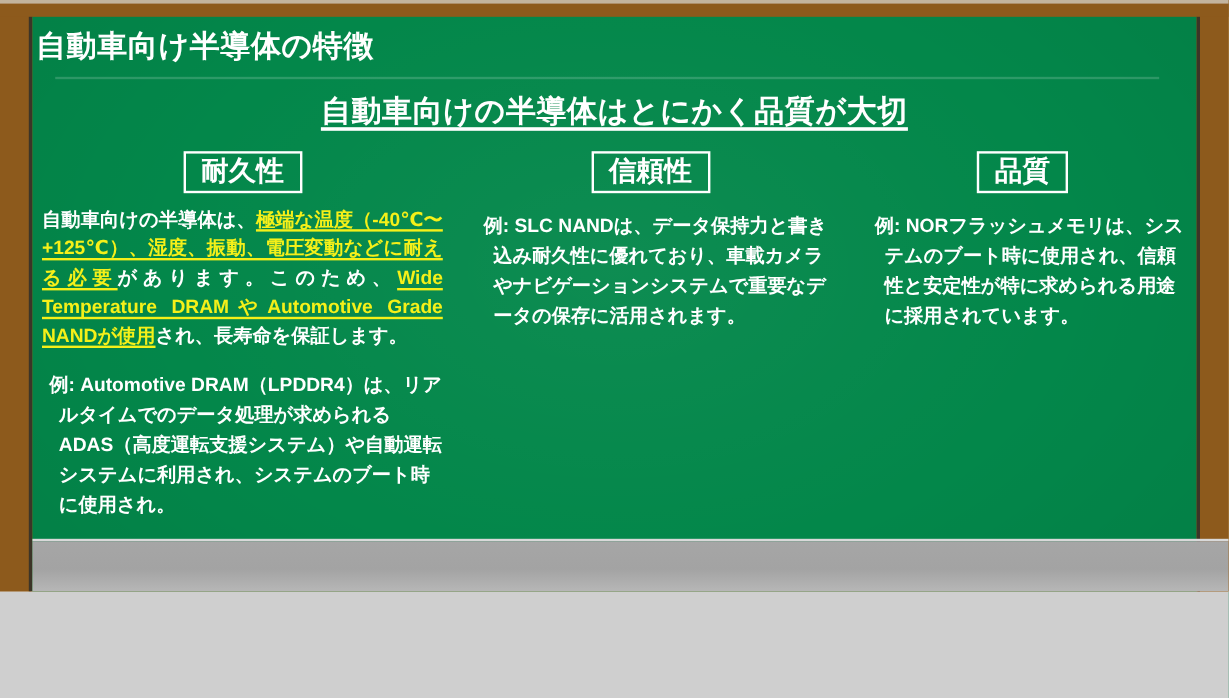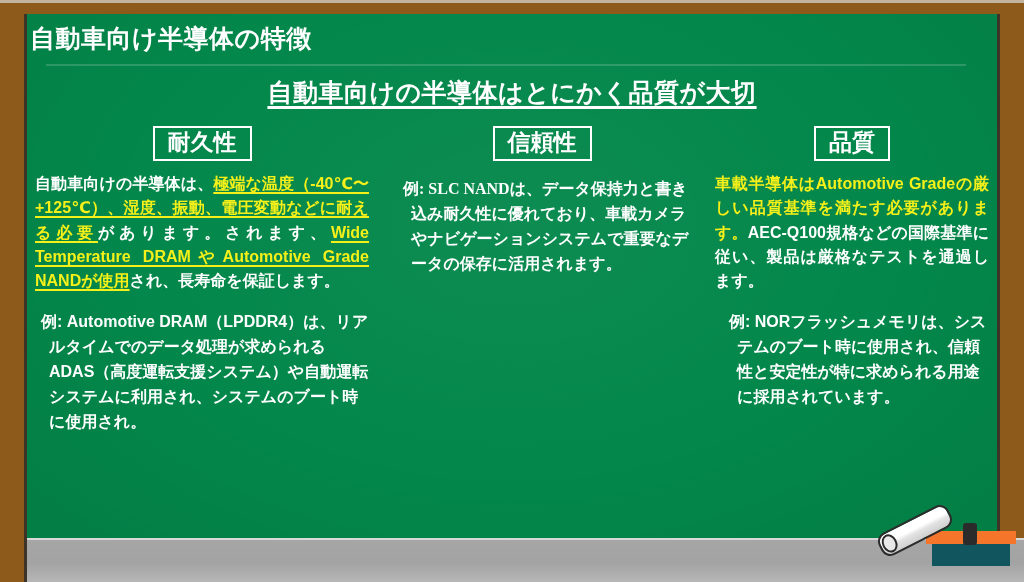--- a/index.html
+++ b/index.html
@@ -3,21 +3,21 @@
 <meta charset="utf-8">
 <style>
   html, body {
     margin: 0;
     padding: 0;
     background: #cfcfcf;
   }
   #slide {
     position: relative;
     width: 1024px;
-    height: 582px;
+    height: 493px;
     overflow: hidden;
     font-family: "Liberation Sans", "DejaVu Sans", sans-serif;
     background: #a16207;
   }
   
   .frame-top {
     position: absolute; left: 0; top: 0; width: 1024px; height: 14px;
     background: #8d5a1c;
   }
   .frame-top-hi {
@@ -94,21 +94,21 @@
     left: 27px; top: 126px;
     width: 970px; height: 410px;
     display: flex;
     flex-direction: row;
   }
   .col {
     box-sizing: border-box;
     padding: 0 8px;
   }
   .col-1 { width: 350px; }
-  .col-2 { width: 330px; font-family: Liberation Serif, serif; }
+  .col-2 { width: 330px; }
   .col-3 { width: 290px; }
 
   .col-head-wrap { text-align: center; }
   .col-head {
     display: inline-block;
     border: 2px solid #ffffff;
     color: #ffffff;
     font-size: 23px;
     font-weight: bold;
     padding: 1px 13px 3px 13px;
@@ -208,36 +208,35 @@
   <div class="hdr-rule"></div>
 
   <div class="main-title">自動車向けの半導体はとにかく品質が大切</div>
 
   <div class="cols">
 
     <div class="col col-1">
       <div class="col-head-wrap">
         <span class="col-head">耐久性</span>
       </div>
-      <div class="col-body"><span>自動車向けの半導体は、</span><span class="hl-u">極端な温度（-40℃〜+125℃）、湿度、振動、電圧変動などに耐える必要</span><span>があります。されます、</span><span class="hl-u">Wide Temperature DRAMやAutomotive Grade NANDが使用</span><span>され、長寿命を保証します。</span></div>
+      <div class="col-body"><span>自動車向けの半導体は、</span><span class="hl-u">極端な温度（-40℃〜+125℃）、湿度、振動、電圧変動などに耐える必要</span><span>があります。このため、</span><span class="hl-u">Wide Temperature DRAMやAutomotive Grade NANDが使用</span><span>され、長寿命を保証します。</span></div>
       <div class="ex">例: Automotive DRAM（LPDDR4）は、リアルタイムでのデータ処理が求められるADAS（高度運転支援システム）や自動運転システムに利用され、システムのブート時に使用され。</div>
     </div>
 
     <div class="col col-2">
       <div class="col-head-wrap">
         <span class="col-head">信頼性</span>
       </div>
       <div class="ex">例: SLC NANDは、データ保持力と書き込み耐久性に優れており、車載カメラやナビゲーションシステムで重要なデータの保存に活用されます。</div>
     </div>
 
     <div class="col col-3">
       <div class="col-head-wrap">
         <span class="col-head">品質</span>
       </div>
-      <div class="col-body"><span class="hl">車載半導体はAutomotive Gradeの厳しい品質基準を満たす必要があります。</span><span>AEC-Q100規格などの国際基準に従い、製品は厳格なテストを通過します。</span></div>
       <div class="ex">例: NORフラッシュメモリは、システムのブート時に使用され、信頼性と安定性が特に求められる用途に採用されています。</div>
     </div>
 
   </div>
 
   <div class="ledge-top-line"></div>
   <div class="ledge"></div>
 
   <div class="eraser-body"></div>
   <div class="eraser-felt"></div>

